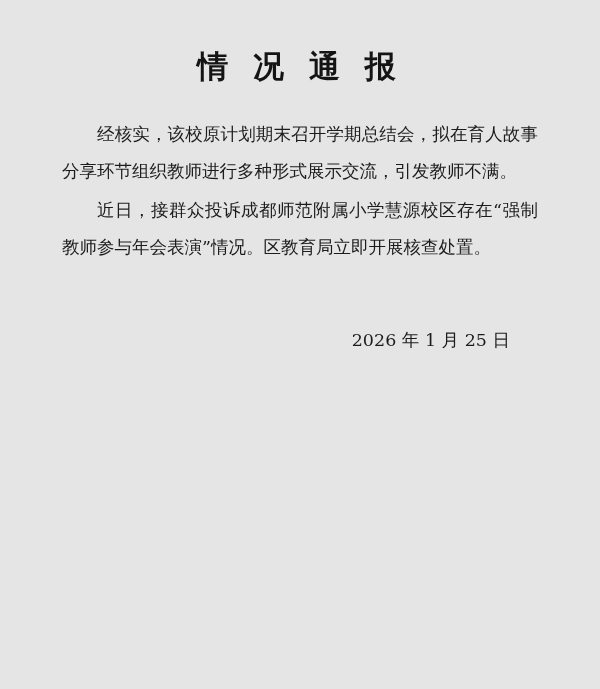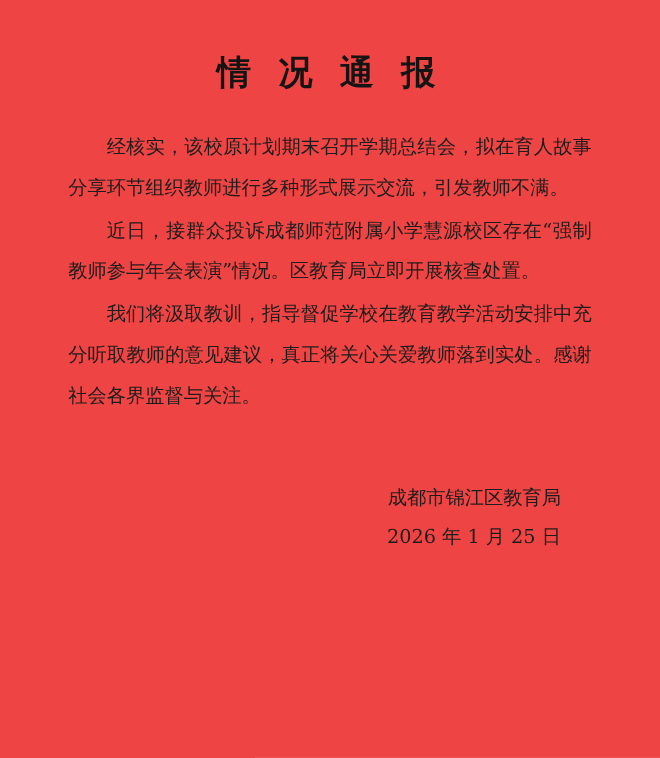--- a/index.html
+++ b/index.html
@@ -12,21 +12,21 @@
     background: #ffffff;
     font-family: "DejaVu Serif", "Liberation Serif", serif;
     color: #1a1a1a;
     overflow: hidden;
   }
   .page {
     box-sizing: border-box;
     width: 600px;
     height: 689px;
     padding: 46px 62px 20px 62px;
-    background: #ef4444;
+    background: #e5e5e5;
     position: relative;
   }
   .doc-title {
     text-align: center;
     font-size: 31px;
     font-weight: 700;
     letter-spacing: 7px;
     line-height: 1.3;
     margin: 0 0 30px 0;
     color: #141414;
@@ -58,21 +58,19 @@
 </head>
 <body>
 
 <div class="page">
 
   <h1 class="doc-title">情 况 通 报</h1>
 
   <div class="body-text">
     <p>经核实，该校原计划期末召开学期总结会，拟在育人故事分享环节组织教师进行多种形式展示交流，引发教师不满。</p>
     <p>近日，接群众投诉成都师范附属小学慧源校区存在“强制教师参与年会表演”情况。区教育局立即开展核查处置。</p>
-    <p>我们将汲取教训，指导督促学校在教育教学活动安排中充分听取教师的意见建议，真正将关心关爱教师落到实处。感谢社会各界监督与关注。</p>
   </div>
 
   <div class="signature">
-    <div>成都市锦江区教育局</div>
     <div>2026 年 1 月 25 日</div>
   </div>
 
 </div>
 
 </body></html>

